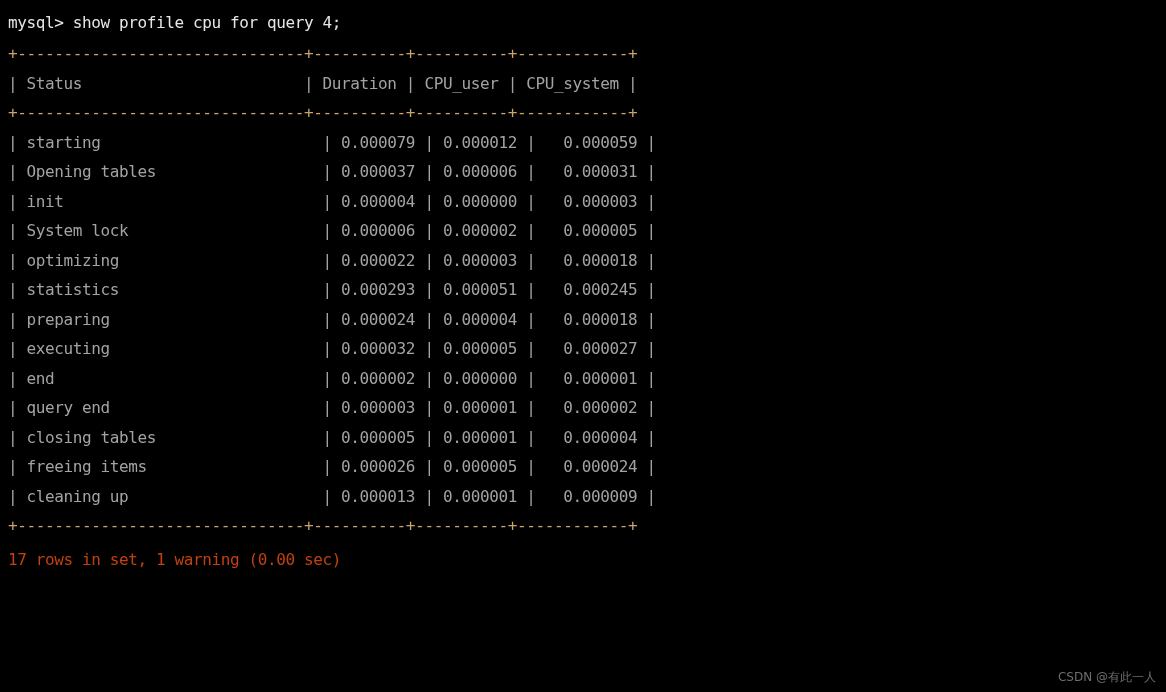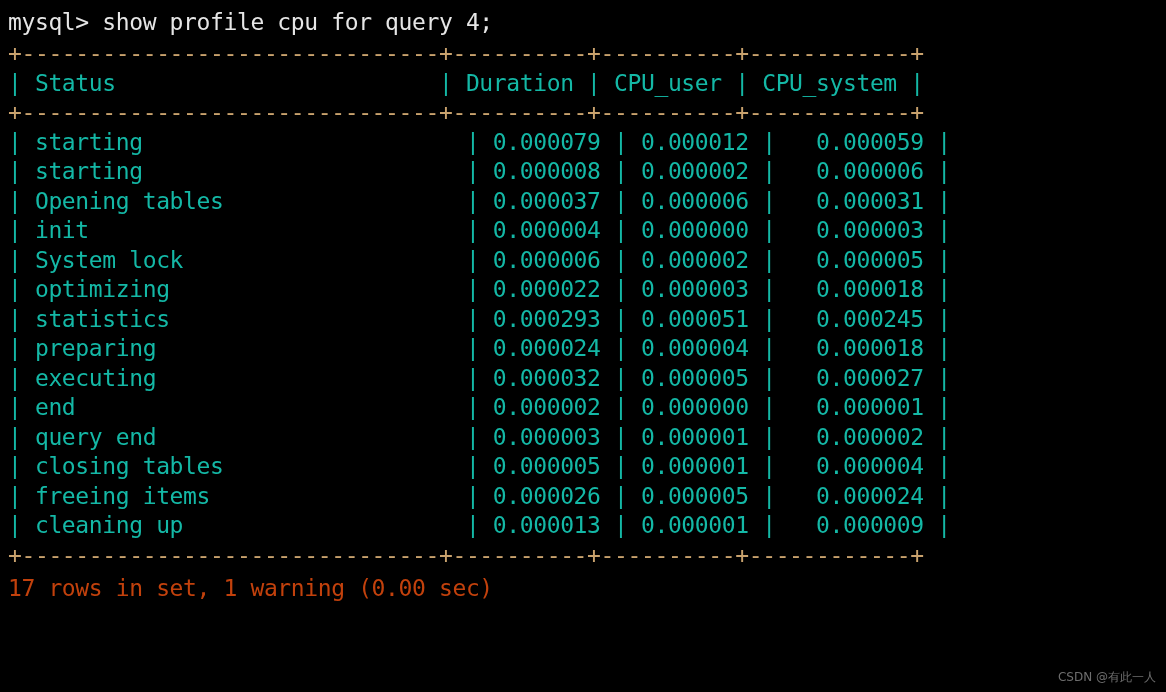--- a/index.html
+++ b/index.html
@@ -16,39 +16,39 @@
   #terminal {
     position: relative;
     width: 1166px;
     height: 692px;
     background: #000000;
     padding: 0;
     box-sizing: border-box;
   }
   .term-line {
     font-family: "DejaVu Sans Mono", "Liberation Mono", monospace;
-    font-size: 23px;
+    font-size: 16px;
     line-height: 29.5px;
     white-space: pre;
     color: #d8d8d8;
     letter-spacing: -0.38px;
     padding-left: 8px;
     height: 29.5px;
   }
   .prompt-line {
     color: #e6e6e6;
     padding-top: 6px;
     height: 33px;
     line-height: 33px;
   }
   .rule-line {
     color: #c9a26d;
   }
   .row-line {
-    color: #14b8a6;
+    color: #a3a3a3;
   }
   .footer-line {
     color: #c2410c;
     padding-top: 4px;
   }
   .watermark {
     position: absolute;
     right: 10px;
     bottom: 6px;
     font-family: "DejaVu Sans", "Liberation Sans", sans-serif;
@@ -65,21 +65,20 @@
   <div class="term-line prompt-line">mysql&gt; show profile cpu for query 4;</div>
 
   <div class="term-line rule-line">+-------------------------------+----------+----------+------------+</div>
 
   <div class="term-line row-line">| Status                        | Duration | CPU_user | CPU_system |</div>
 
   <div class="term-line rule-line">+-------------------------------+----------+----------+------------+</div>
 
   <div id="table-body">
       <div class="term-line row-line">| starting                        | 0.000079 | 0.000012 |   0.000059 |</div>
-      <div class="term-line row-line">| starting                        | 0.000008 | 0.000002 |   0.000006 |</div>
       <div class="term-line row-line">| Opening tables                  | 0.000037 | 0.000006 |   0.000031 |</div>
       <div class="term-line row-line">| init                            | 0.000004 | 0.000000 |   0.000003 |</div>
       <div class="term-line row-line">| System lock                     | 0.000006 | 0.000002 |   0.000005 |</div>
       <div class="term-line row-line">| optimizing                      | 0.000022 | 0.000003 |   0.000018 |</div>
       <div class="term-line row-line">| statistics                      | 0.000293 | 0.000051 |   0.000245 |</div>
       <div class="term-line row-line">| preparing                       | 0.000024 | 0.000004 |   0.000018 |</div>
       <div class="term-line row-line">| executing                       | 0.000032 | 0.000005 |   0.000027 |</div>
       <div class="term-line row-line">| end                             | 0.000002 | 0.000000 |   0.000001 |</div>
       <div class="term-line row-line">| query end                       | 0.000003 | 0.000001 |   0.000002 |</div>
       <div class="term-line row-line">| closing tables                  | 0.000005 | 0.000001 |   0.000004 |</div>

